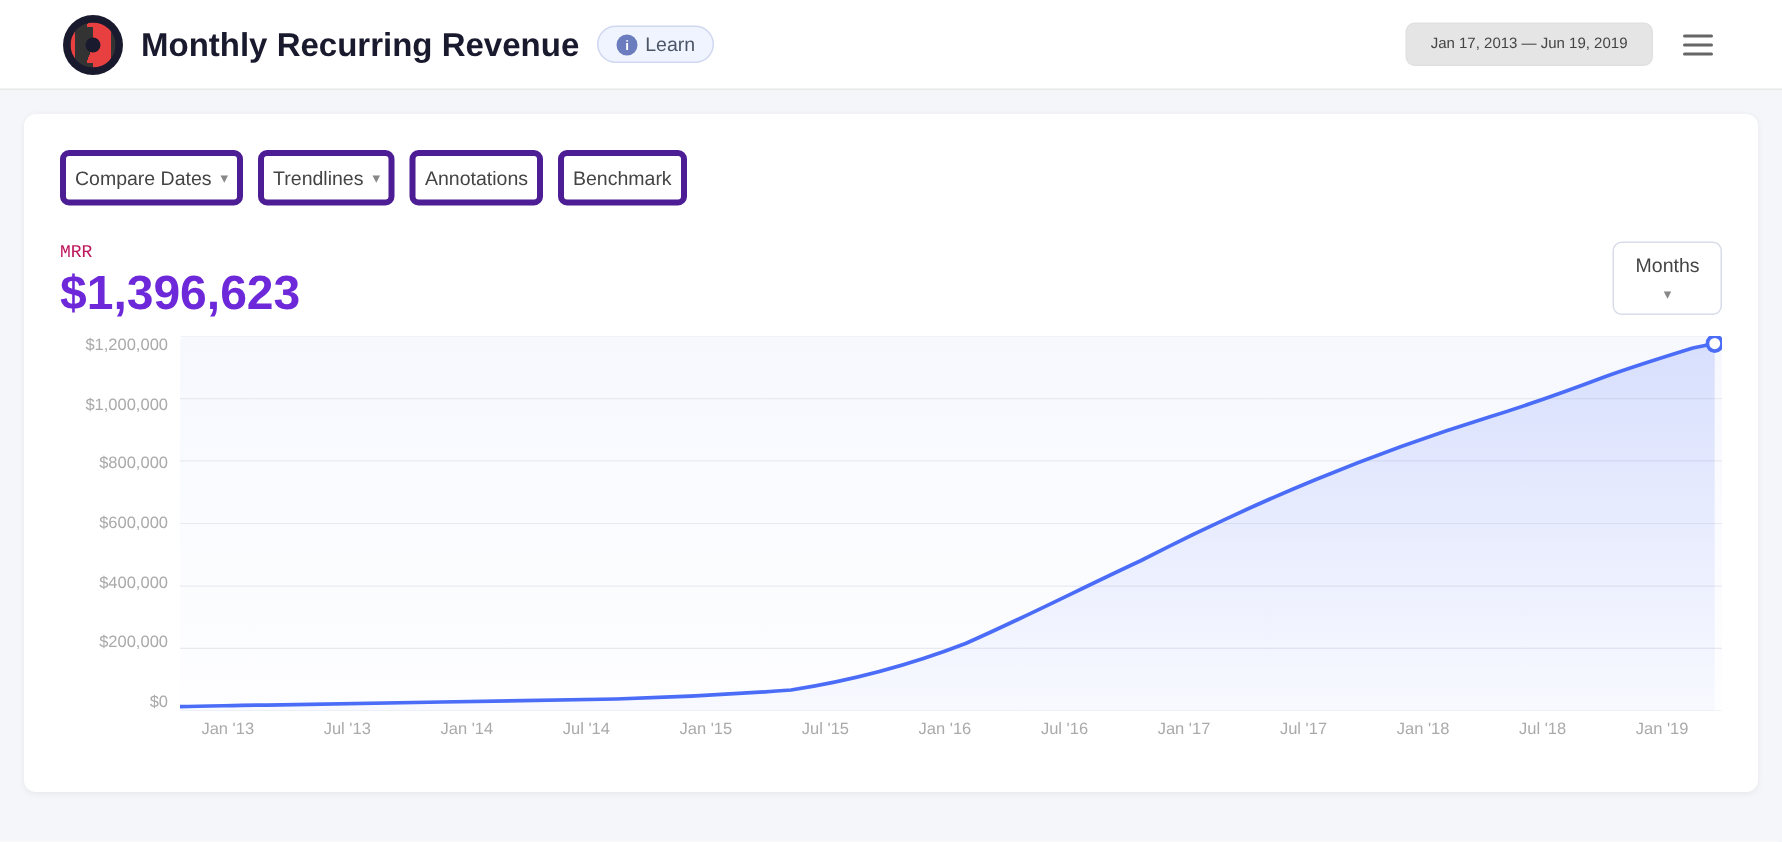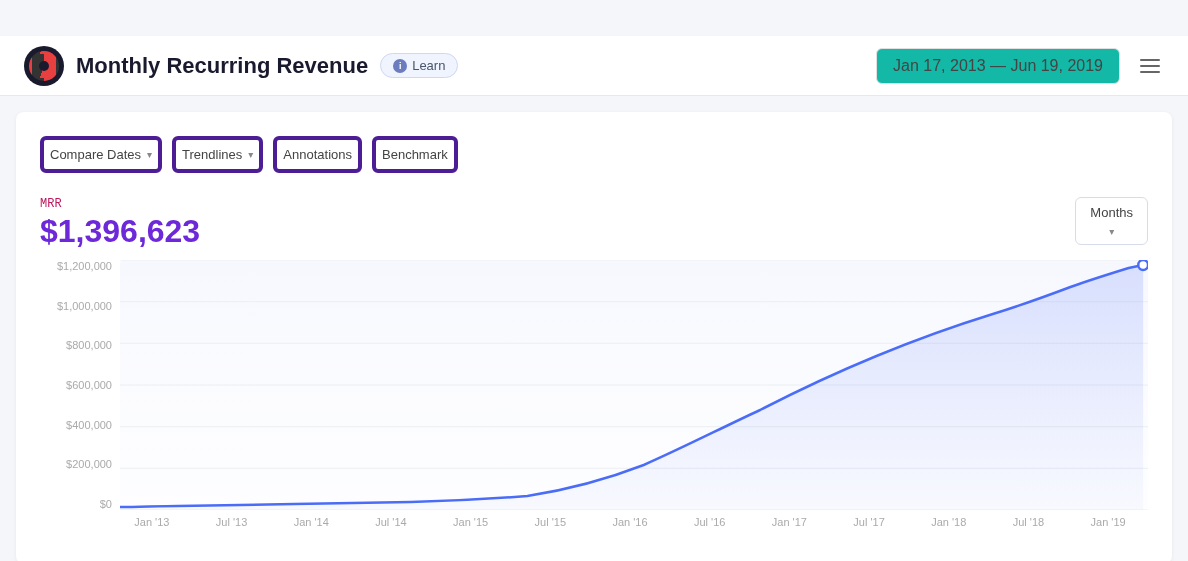--- a/index.html
+++ b/index.html
@@ -1,22 +1,21 @@
 <!DOCTYPE html>
 <html><head>
   <meta charset="utf-8">
   <style>
     * { box-sizing: border-box; margin: 0; padding: 0; }
     body { font-family: -apple-system, BlinkMacSystemFont, 'Segoe UI', sans-serif; background: #f5f6fa; color: #333; }
 
     .app-header {
       display: flex; align-items: center; justify-content: space-between;
-      background: #fff; padding: 0 24px; height: 60px;
+      background: #fff; padding: 0 42px; height: 60px;
       border-bottom: 1px solid #e8e8e8;
-      margin-top: 36px;
     }
     .header-left { display: flex; align-items: center; gap: 12px; }
     .logo {
       width: 40px; height: 40px; border-radius: 50%;
       background: #1a1a2e; display: flex; align-items: center; justify-content: center;
       flex-shrink: 0;
     }
     .logo-inner {
       width: 30px; height: 30px; border-radius: 50%;
       border: 3px solid transparent;
@@ -30,22 +29,22 @@
       background: #f0f4ff; border: 1px solid #d0d8f0; border-radius: 16px;
       padding: 4px 12px; cursor: pointer; font-size: 13px; color: #4a5568;
     }
     .info-icon {
       width: 14px; height: 14px; border-radius: 50%; background: #6b7cbf;
       display: flex; align-items: center; justify-content: center;
       color: #fff; font-size: 9px; font-weight: bold; flex-shrink: 0;
     }
     .header-right { display: flex; align-items: center; gap: 16px; }
     .date-range {
-      background: #14b8a6; border: 1px solid #e0e0e0; border-radius: 6px;
-      padding: 8px 16px; font-size: 16px; color: #444; white-space: nowrap;
+      background: #e5e5e5; border: 1px solid #e0e0e0; border-radius: 6px;
+      padding: 8px 16px; font-size: 10px; color: #444; white-space: nowrap;
     }
     .menu-icon { cursor: pointer; display: flex; flex-direction: column; gap: 4px; padding: 4px; }
     .menu-icon span { display: block; width: 20px; height: 2px; background: #666; border-radius: 2px; }
 
     .main-content {
       padding: 24px; background: #fff; margin: 16px; border-radius: 8px;
       box-shadow: 0 1px 4px rgba(0,0,0,0.06);
     }
 
     .toolbar { display: flex; gap: 10px; margin-bottom: 24px; }

